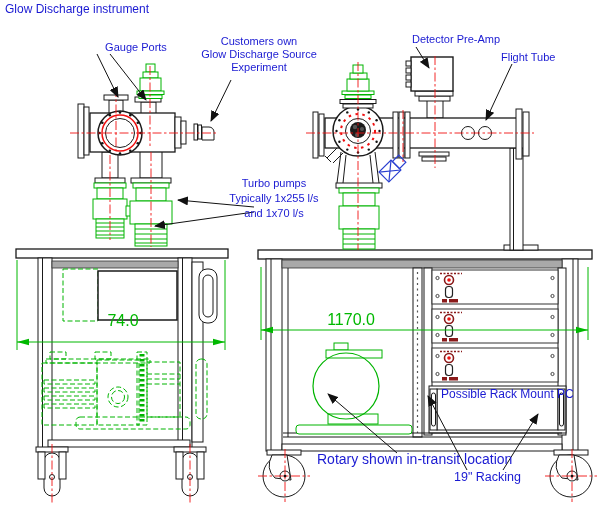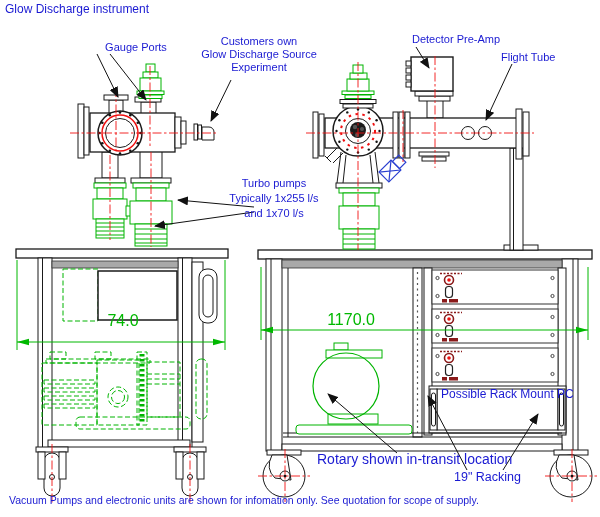--- a/index.html
+++ b/index.html
@@ -358,15 +358,14 @@
 <div class="lbl ctr" style="left:190px;top:176px;width:96px;line-height:15px">Turbo pumps
 Typically 1x255 l/s
 and 1x70 l/s</div>
 <div class="lbl" style="left:317px;top:453px;font-size:14px">Rotary shown in-transit location</div>
 <div class="lbl" style="left:441px;top:388px;font-size:12px">Possible Rack Mount PC</div>
 <div class="lbl" style="left:454px;top:471px;font-size:12.5px">19" Racking</div>
 
 <div class="dimtxt" style="left:101px;top:312px;width:44px">74.0</div>
 <div class="dimtxt" style="left:324px;top:311px;width:54px">1170.0</div>
 
-<div class="note" style="left:9px;top:494px">Vacuum Pumps and electronic units are shown for infomation only.  See quotation for scope of supply.</div>
 
 </div>
 
 </body></html>

